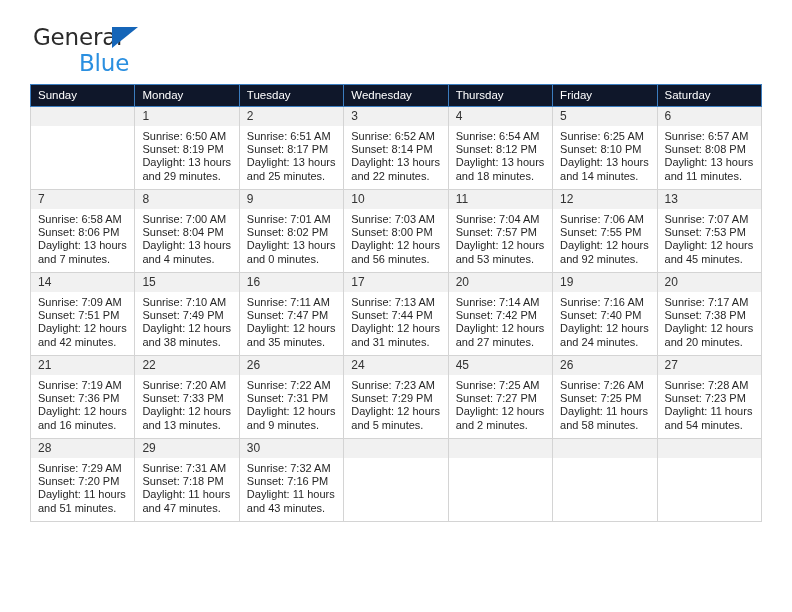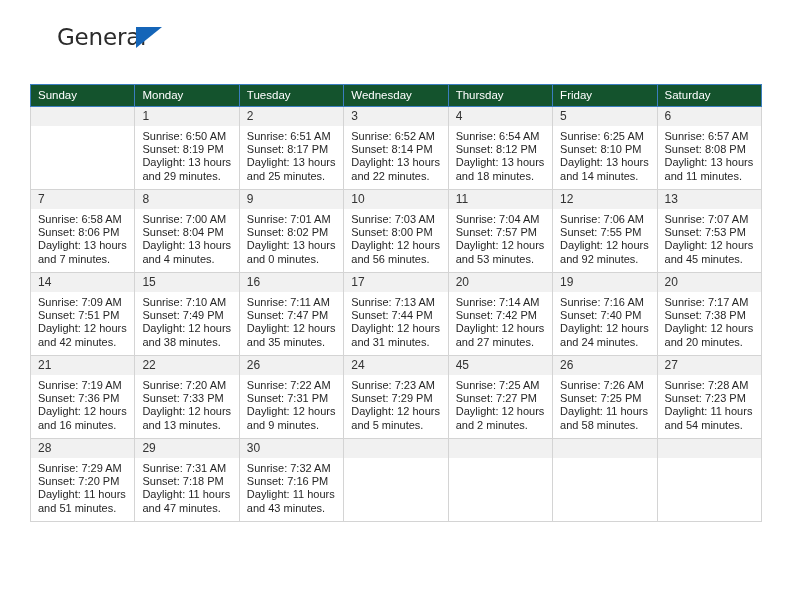--- a/index.html
+++ b/index.html
@@ -21,21 +21,20 @@
     box-sizing: border-box;
     padding: 0 30px;
   }
 
   
   .header {
     position: relative;
     height: 78px;
     padding-top: 6px;
     box-sizing: border-box;
-    margin-left: 24px;
   }
   .brand {
     position: absolute;
     left: 3px;
     top: 26px;
     width: 170px;
     height: 52px;
     line-height: 1;
   }
   .brand-row1 {
@@ -82,21 +81,21 @@
   }
 
   
   table.calendar {
     width: 732px;
     border-collapse: collapse;
     table-layout: fixed;
     margin-top: 6px;
   }
   table.calendar th {
-    background: #14532d;
+    background: #0f172a;
     color: #ffffff;
     font-size: 11.5px;
     font-weight: normal;
     text-align: left;
     padding: 4px 0 5px 7px;
     border: 1px solid #3b7dc0;
     height: 12px;
   }
   table.calendar td {
     border: 1px solid #d4d4d4;
@@ -136,20 +135,21 @@
 
 <div class="page">
 
   <div class="header">
 
     <div class="brand">
       <div class="brand-row1">
         <span>General</span>
         <span class="brand-tri"></span>
       </div>
+      <div class="brand-row2">Blue</div>
     </div>
 
 
   </div>
 
   <table class="calendar">
     <thead>
       <tr>
         <th>Sunday</th>
         <th>Monday</th>

